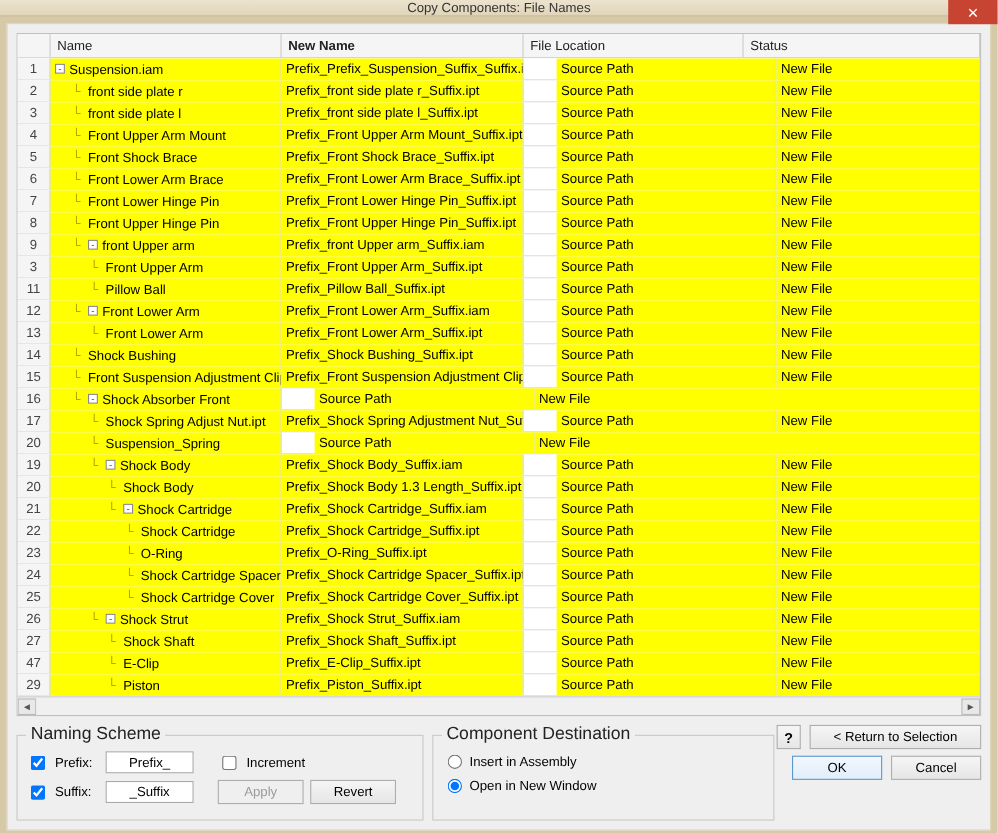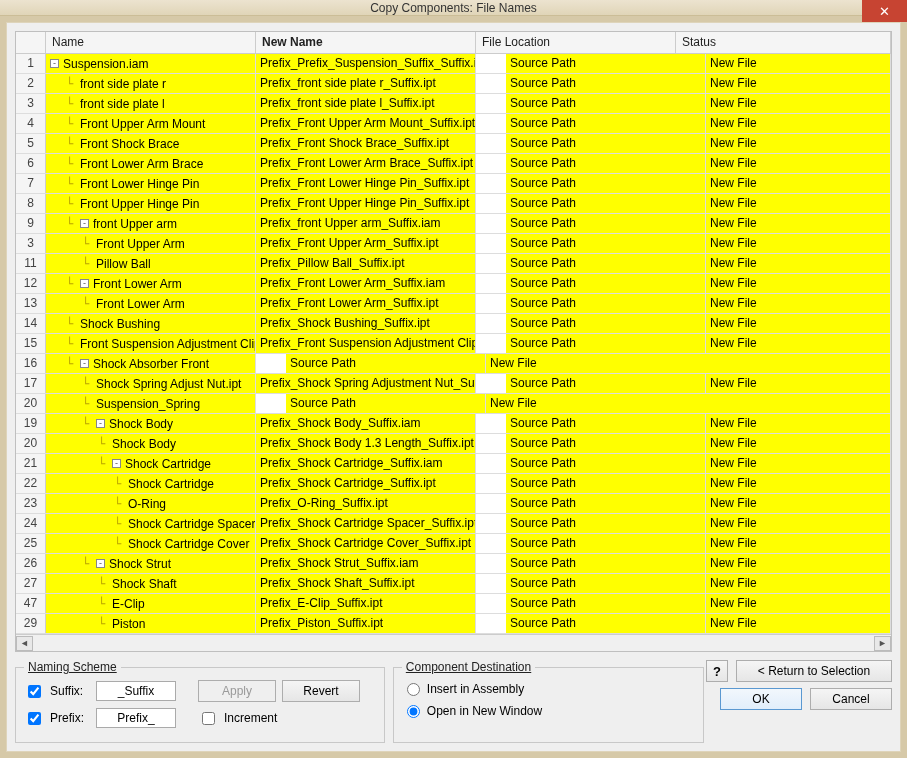--- a/index.html
+++ b/index.html
@@ -125,21 +125,21 @@
   .bottom {
     display: flex;
     gap: 8px;
     margin-top: 8px;
   }
   fieldset {
     border: 1px solid #c8c8c8;
     padding: 6px 8px 8px 8px;
     margin: 0;
   }
-  legend { font-size: 12px; color: #222; padding: 0 4px; text-decoration: underline; }
+  legend { font-size: 16px; color: #222; padding: 0 4px; }
   .ns { flex: 1.2; }
   .cd { flex: 1; }
   .btns { width: 180px; display:flex; flex-direction:column; gap:6px; align-items:flex-end; }
   .row-flex { display:flex; align-items:center; gap:6px; margin-bottom:6px; }
   .ck { width:13px; height:13px; }
   .txt {
     width: 80px; height: 20px; border:1px solid #aaa; text-align:center;
     font-size:12px; padding:1px 3px; background:#fff;
   }
   .btn {
@@ -512,35 +512,35 @@
         <div class="track"></div>
         <div class="arrow">►</div>
       </div>
     </div>
 
     <div class="bottom">
 
       <fieldset class="ns">
         <legend>Naming Scheme</legend>
         <div class="row-flex">
+          <input type="checkbox" class="ck" id="ck-prefix" checked="" style="">
+          <span style="width:40px">Prefix:</span>
+          <input class="txt" value="Prefix_" style="">
+          <span style="width:10px"></span>
+          <input type="checkbox" class="ck" id="ck-inc" style="">
+          <span>Increment</span>
+        </div>
+        <div class="row-flex">
           <input type="checkbox" class="ck" id="ck-suffix" checked="" style="">
           <span style="width:40px">Suffix:</span>
           <input class="txt" value="_Suffix" style="">
           <span style="width:10px"></span>
           <button class="btn disabled">Apply</button>
           <button class="btn">Revert</button>
         </div>
-        <div class="row-flex">
-          <input type="checkbox" class="ck" id="ck-prefix" checked="" style="">
-          <span style="width:40px">Prefix:</span>
-          <input class="txt" value="Prefix_" style="">
-          <span style="width:10px"></span>
-          <input type="checkbox" class="ck" id="ck-inc" style="">
-          <span>Increment</span>
-        </div>
       </fieldset>
 
       <fieldset class="cd">
         <legend>Component Destination</legend>
         <div class="radio-row">
           <input type="radio" name="dest" id="r-ins" style="">
           <span>Insert in Assembly</span>
         </div>
         <div class="radio-row">
           <input type="radio" name="dest" id="r-open" checked="" style="">

